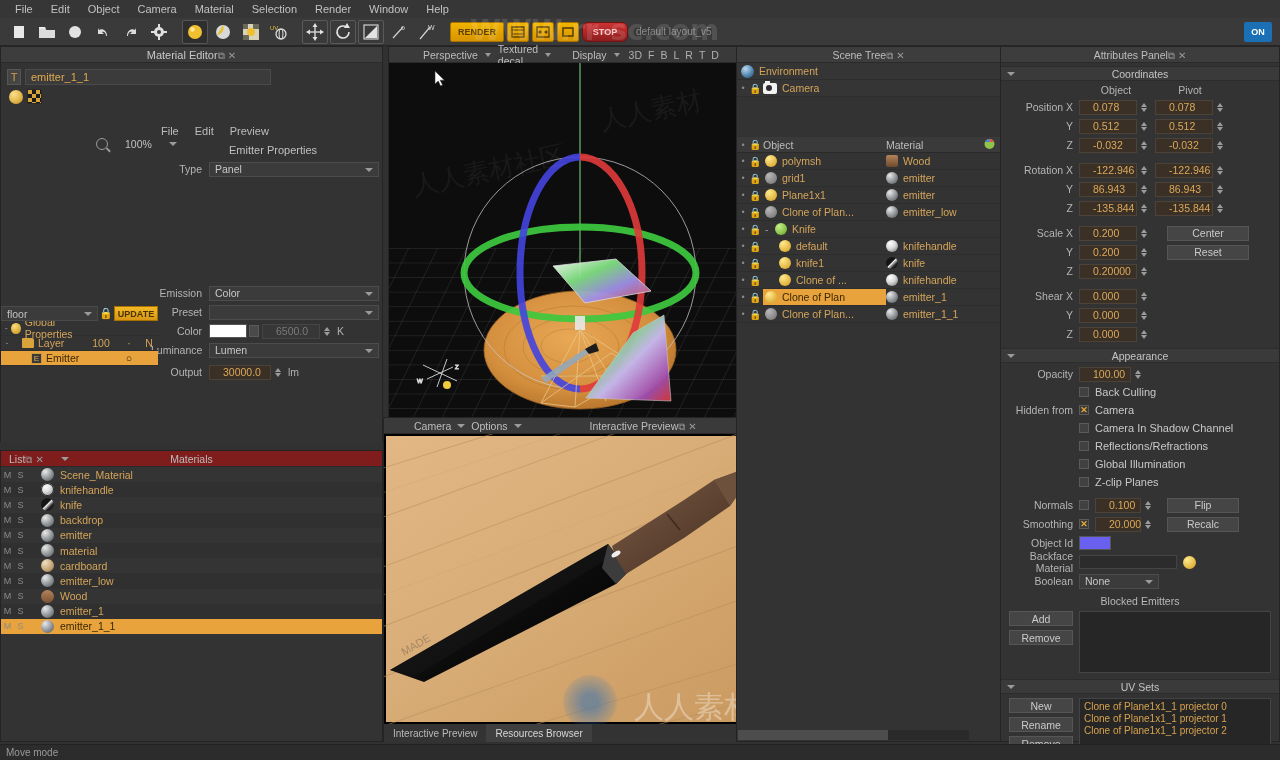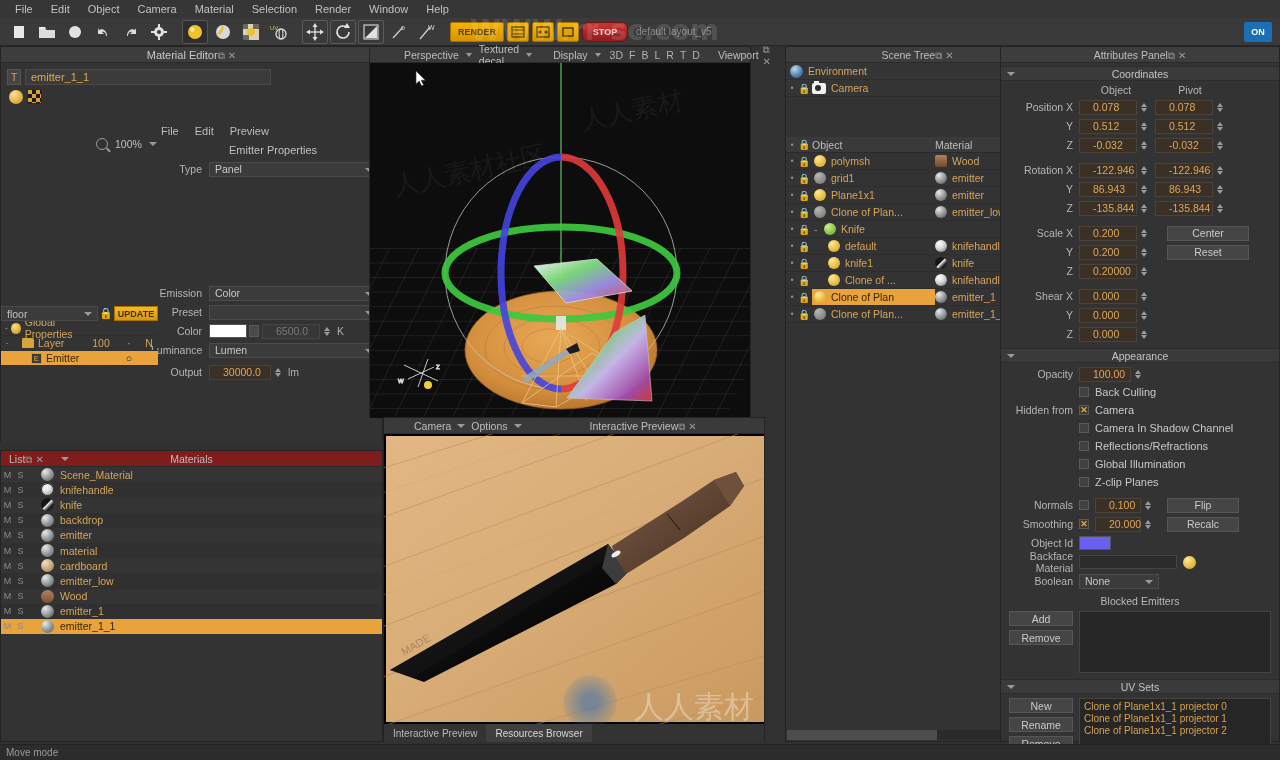--- a/index.html
+++ b/index.html
@@ -79,21 +79,21 @@
     background: radial-gradient(circle at 35% 30%, #ffe08a, #c99318); }
   .mat-check { width: 15px; height: 15px;
     background:
       linear-gradient(45deg,#1b1b1b 25%, transparent 25%) ,
       linear-gradient(-45deg,#1b1b1b 25%, transparent 25%),
       linear-gradient(45deg, transparent 75%, #1b1b1b 75%),
       linear-gradient(-45deg, transparent 75%, #1b1b1b 75%);
     background-size: 8px 8px;
     background-position: 0 0, 0 4px, 4px -4px, -4px 0px;
     background-color: #d8a33a; border: 1px solid #2a2a2a;}
-  .zoom-row { position: absolute; left: 95px; top: 75px; display:flex; align-items:center; gap:7px;}
+  .zoom-row { position: absolute; left: 95px; top: 75px; display:flex; align-items:center; gap:17px;}
   .zoom-glass { width:12px; height:12px; border:1.5px solid #9a9a9a; border-radius:50%; position:relative;}
   .zoom-glass::after{content:'';position:absolute;width:5px;height:1.5px;background:#9a9a9a;
     right:-4px;bottom:-1px;transform:rotate(45deg);}
   .zoom-val { color:#c0c0c0; font-size:10.5px; }
   .caret-dn { width:0;height:0;border-left:4px solid transparent;border-right:4px solid transparent;
               border-top:4px solid #9a9a9a; }
 
   .me-file-row { position: absolute; left: 160px; top: 62px; display:flex; gap: 16px; }
   .me-file-row span { color:#bdbdbd; font-size:11px; }
   .emitter-props-title { position:absolute; left:228px; top:81px; color:#c0c0c0; font-size:11px;text-align:right;}
@@ -163,41 +163,41 @@
   .mcol { width:13px; text-align:center; color:#8a8a8a; font-size:9px; }
   .msphere { width:13px;height:13px;border-radius:50%; margin:0 6px 0 14px; flex:none;
              background:radial-gradient(circle at 32% 28%, #e9e9e9, #8e9396 55%, #4a4f52); }
   .msphere.knifehandle { background:radial-gradient(circle at 35% 28%,#fff,#ddd 40%,#777);
       box-shadow: inset 0 0 0 1px #222; }
   .msphere.knife { background:linear-gradient(135deg,#151515 45%,#fff 48%, #202020 70%); }
   .msphere.card { background:radial-gradient(circle at 32% 28%,#f0dfc2,#c2a274 60%,#8d7047); }
   .msphere.wood { background:linear-gradient(#b3825a,#7a5334); }
 
   
-  #viewport { left:369px; top:46px; width:382px; height:371px; background:#2d2d2d; }
+  #viewport { left:388px; top:46px; width:382px; height:371px; background:#2d2d2d; }
   .vp-head { height:16px; background:#3a3a3a; display:flex; align-items:center;
              font-size:10.5px; color:#bdbdbd; position:relative; border-bottom:1px solid #2a2a2a;}
   .vp-head .it { padding:0 4px; }
   .vp-head .car { width:0;height:0;border-left:3.5px solid transparent;border-right:3.5px solid transparent;
       border-top:4px solid #9a9a9a; margin:0 3px; }
   .vp-letters { display:flex; gap:6px; margin-left:6px; color:#b0b0b0; }
   .vp-canvas { position:relative; width:100%; height:355px; background:#0c0c0c; overflow:hidden; }
 
   
   #preview { left:383px; top:417px; width:382px; height:325px; background:#2d2d2d; }
   .pv-head { height:16px; background:#3a3a3a; display:flex; align-items:center;
              font-size:10.5px; color:#bdbdbd; position:relative; border-bottom:1px solid #2a2a2a;}
   .pv-canvas { width:100%; height:290px; background:#000; position:relative; overflow:hidden; }
   .pv-tabs { height:18px; background:#333; display:flex; align-items:center; gap:0; }
   .pv-tab { height:18px; padding:0 9px; font-size:10px; color:#b8b8b8;
             display:flex; align-items:center; }
   .pv-tab.active { background:#3f3f3f; color:#d8d8d8; }
 
   
-  #sceneTree { left:785px; top:46px; width:265px; height:696px; }
+  #sceneTree { left:736px; top:46px; width:265px; height:696px; }
   .st-head { height:16px; background:#3d3d3d; display:flex; align-items:center;
              justify-content:center; position:relative; border-bottom:1px solid #2a2a2a;
              color:#bdbdbd; font-size:10.5px;}
   .st-row { display:flex; align-items:center; height:17px; font-size:10.5px;
             color:#d5a55a; border-bottom:1px solid #2d2d2d; }
   .st-row.top { color:#d5a55a; background:#353535; }
   .st-ico-render { width:14px;height:12px; margin:0 5px 0 4px; flex:none;
      background: linear-gradient(#e6b84e,#c08a20); clip-path: polygon(0 0,100% 0,100% 25%,62% 25%,62% 100%,38% 100%,38% 25%,0 25%); }
   .st-globe { width:13px;height:13px;border-radius:50%; margin:0 5px 0 4px; flex:none;
      background: radial-gradient(circle at 35% 30%, #bcd8ef, #4a7fa8 60%, #2b5777); }

